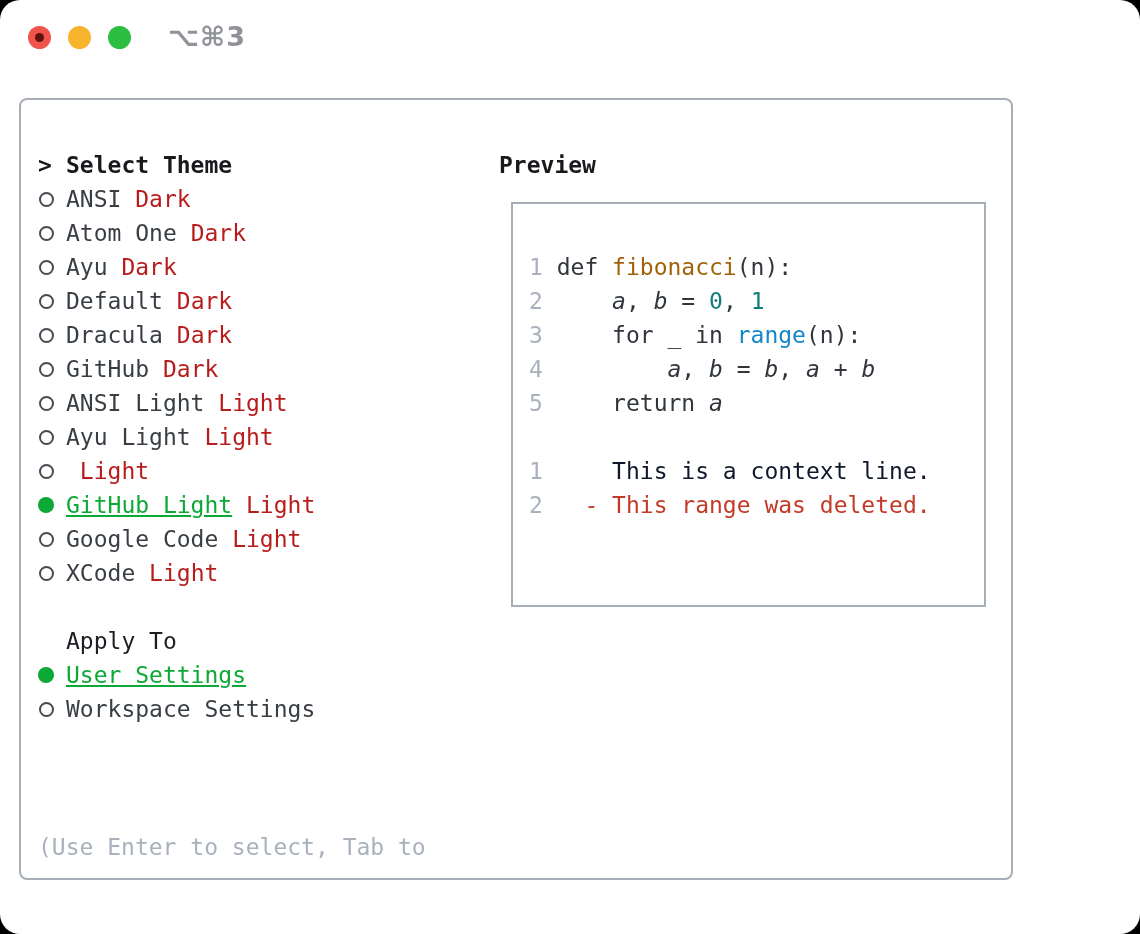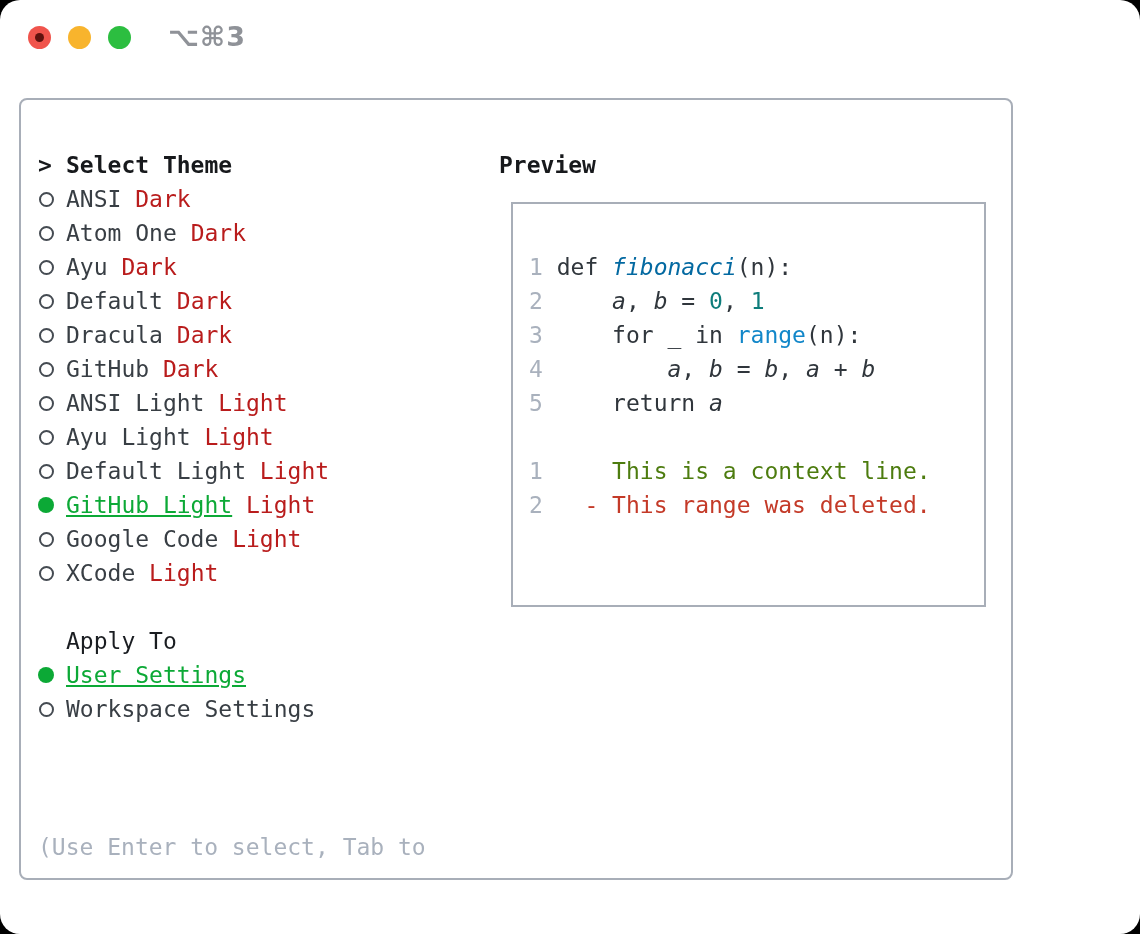--- a/index.html
+++ b/index.html
@@ -75,25 +75,25 @@
     font-size:23px;font-weight:bold;color:#17191c;
   }
   .preview-box{
     position:absolute;left:490px;top:102px;width:475px;height:405px;
     box-sizing:border-box;border:2px solid #a8aeb8;background:#ffffff;
   }
   .codearea{padding:46px 0 0 16px;}
   .code-line{height:34px;font-size:23px;line-height:34px;white-space:pre;}
   .lineno{color:#a9b1bd;}
   .tok-code{color:#30363c;}
-  .tok-func{color:#0369a1;font-style:italic;}
+  .tok-func{color:#a16207;}
   .tok-var{color:#30363c;font-style:italic;}
   .tok-num{color:#0e7d7b;}
   .tok-builtin{color:#1287c9;}
-  .tok-context{color:#4d7c0f;}
+  .tok-context{color:#0f172a;}
   .tok-deleted{color:#c43a28;}
   .tok-added{color:#09b021;}
 </style>
 </head>
 <body>
 
 <div class="window">
 
   <div class="titlebar">
     <div class="dots">
@@ -113,21 +113,21 @@
 
     <div class="theme-list" id="theme-list">
         <div class="row"><span class="iconslot"><span class="ring"></span></span><span class="tname">ANSI</span><span class="tvariant">Dark</span></div>
         <div class="row"><span class="iconslot"><span class="ring"></span></span><span class="tname">Atom One</span><span class="tvariant">Dark</span></div>
         <div class="row"><span class="iconslot"><span class="ring"></span></span><span class="tname">Ayu</span><span class="tvariant">Dark</span></div>
         <div class="row"><span class="iconslot"><span class="ring"></span></span><span class="tname">Default</span><span class="tvariant">Dark</span></div>
         <div class="row"><span class="iconslot"><span class="ring"></span></span><span class="tname">Dracula</span><span class="tvariant">Dark</span></div>
         <div class="row"><span class="iconslot"><span class="ring"></span></span><span class="tname">GitHub</span><span class="tvariant">Dark</span></div>
         <div class="row"><span class="iconslot"><span class="ring"></span></span><span class="tname">ANSI Light</span><span class="tvariant">Light</span></div>
         <div class="row"><span class="iconslot"><span class="ring"></span></span><span class="tname">Ayu Light</span><span class="tvariant">Light</span></div>
-        <div class="row"><span class="iconslot"><span class="ring"></span></span><span class="tname">Default Light</span><span class="tvariant">Light</span></div>
+        <div class="row"><span class="iconslot"><span class="ring"></span></span><span class="tvariant">Light</span></div>
         <div class="row"><span class="iconslot"><span class="ring sel"></span></span><span class="tname sel">GitHub Light</span><span class="tvariant">Light</span></div>
         <div class="row"><span class="iconslot"><span class="ring"></span></span><span class="tname">Google Code</span><span class="tvariant">Light</span></div>
         <div class="row"><span class="iconslot"><span class="ring"></span></span><span class="tname">XCode</span><span class="tvariant">Light</span></div>
       </div>
 
     <div class="row apply-head">
       <span class="apply-hdr">Apply To</span>
     </div>
 
     <div class="apply-list" id="apply-list">

